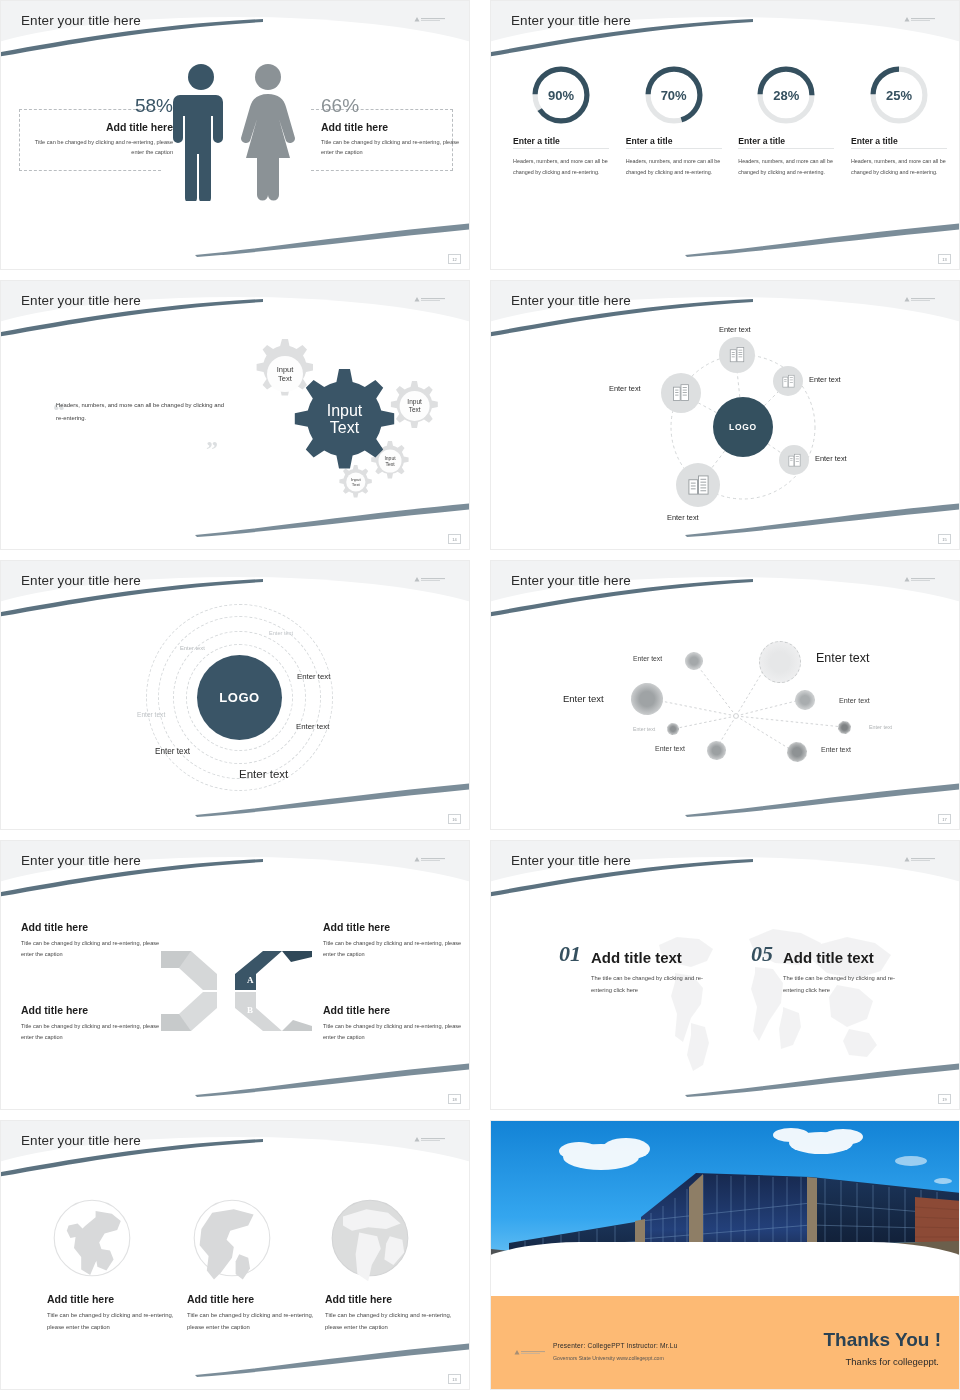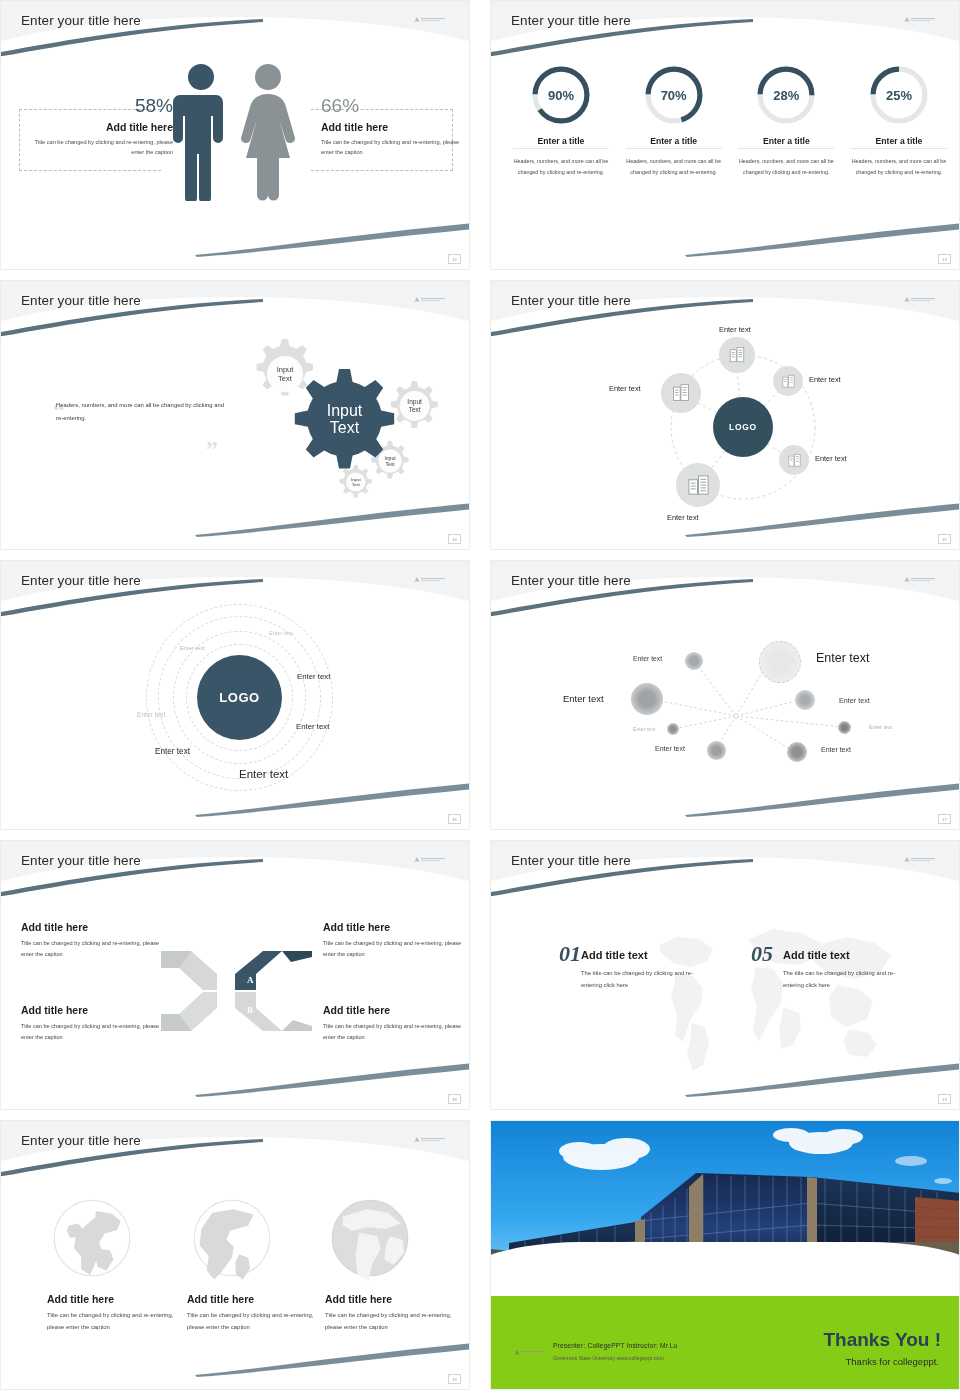--- a/index.html
+++ b/index.html
@@ -64,21 +64,21 @@
   .s1-right { left:305px; text-align:left;margin-left:15px; }
   .s1-pct { font-size:19px; font-weight:normal; line-height:1.1; }
   .s1-pct.dark { color:#3a5566; }
   .s1-pct.grey { color:#8b9296; }
   .s1-h { font-size:10.5px; font-weight:bold; color:#1f1f1f; margin-top:4px; }
   .s1-p { font-size:5.6px; color:#4a4a4a; line-height:1.85; margin-top:4px; }
   .s1-dash { position:absolute; border:1px dashed #b9bdc0; }
 
   
   .s2-row { position:absolute; left:22px; right:12px; top:62px; display:flex; justify-content:space-between; z-index:6; }
-  .s2-col { width:96px; text-align:center; }
+  .s2-col { width:96px; }
   .s2-donut { width:64px; height:64px; margin:0 auto; position:relative; }
   .s2-num { position:absolute; inset:0; display:flex; align-items:center; justify-content:center;
             font-size:13px; font-weight:bold; color:#35505f; }
   .s2-t { font-size:8.6px; font-weight:bold; color:#1d1d1d; margin-top:9px;
           padding-bottom:2px; border-bottom:1px solid #e3e5e6; }
   .s2-d { font-size:5.4px; color:#4b4b4b; line-height:2.1; margin-top:7px; }
 
   
   .s3-quote { position:absolute; left:55px; top:118px; width:170px; z-index:6; }
   .s3-q { font-size:5.9px; color:#3c3c3c; line-height:2.2; }
@@ -105,30 +105,30 @@
 
   
   .x-cell { position:absolute; width:148px; z-index:7; }
   .x-h { font-size:10.5px; font-weight:bold; color:#1d1d1d; }
   .x-p { font-size:5.6px; color:#474747; line-height:2.0; margin-top:5px; }
   .x-letter { position:absolute; color:#fff; font-size:9px; font-weight:bold; z-index:9;
               font-family:"Liberation Serif", serif; }
 
   
   .n-num { font-size:22px; font-style:italic; font-weight:bold; color:#35505f; font-family:"Liberation Serif",serif; }
-  .n-h { font-size:11px; font-weight:bold; color:#1d1d1d; }
+  .n-h { font-size:15px; font-weight:bold; color:#1d1d1d; }
   .n-p { font-size:5.8px; color:#474747; line-height:2.1; margin-top:6px; }
 
   
   .g-col { position:absolute; width:130px; z-index:7; }
   .g-h { font-size:10.5px; font-weight:bold; color:#1d1d1d; }
   .g-p { font-size:5.9px; color:#474747; line-height:2.0; margin-top:5px; }
 
   
-  .thanks-slide { background:#84cc16; }
+  .thanks-slide { background:#fdba74; }
   .photo { position:absolute; left:0; top:0; width:100%; height:175px; overflow:hidden; }
   .photo-mask { position:absolute; left:-12%; bottom:-66px; width:124%; height:120px;
                 background:#fff; border-radius:50% / 100%; }
   .tk-big { position:absolute; right:18px; bottom:38px; font-size:19px; font-weight:bold;
             color:#2a4254; z-index:8; }
   .tk-sub { position:absolute; right:20px; bottom:22px; font-size:9.5px; color:#2b2b2b; z-index:8; }
   .tk-pres { position:absolute; left:62px; bottom:40px; font-size:6.6px; color:#2b2b2b; z-index:8; letter-spacing:.2px;}
   .tk-uni { position:absolute; left:62px; bottom:28px; font-size:5.2px; color:#555; z-index:8; }
   .tk-logo { position:absolute; left:22px; bottom:32px; width:34px; height:9px; z-index:8; opacity:.6;}
 </style>
@@ -626,21 +626,21 @@
           <path d="M60 112 l14 4 4 16 -6 22 -10 6 -6-16 4-20 z"></path>
           <path d="M118 28 l24-10 28 4 20 10 -4 14 -18 8 -24-2 -20-10 z"></path>
           <path d="M124 56 l18 2 10 14 -2 20 -12 18 -10 20 -6-10 4-24 -6-18 4-16 z"></path>
           <path d="M152 96 l16 6 2 14 -8 18 -12 4 -2-20 4-18 z"></path>
           <path d="M186 34 l30-8 28 6 16 12 -10 16 -26 8 -28-6 -14-12 z"></path>
           <path d="M206 74 l22 4 14 12 -6 18 -20 8 -16-10 -2-20 z"></path>
           <path d="M218 118 l20 4 8 12 -10 12 -18-2 -6-14 z"></path>
         </g>
       </svg>
 
-      <div style="position:absolute; left:68px; top:100px; z-index:8; display:flex; align-items:flex-start;">
+      <div style="position:absolute; left:68px; top:100px; z-index:8; display:flex; gap:10px; align-items:flex-start;">
         <div class="n-num">01</div>
         <div style="padding-top:8px;">
           <div class="n-h">Add title text</div>
           <div class="n-p" style="width:130px;">The title can be changed by clicking and re-entering click here</div>
         </div>
       </div>
 
       <div style="position:absolute; left:260px; top:100px; z-index:8; display:flex; gap:10px; align-items:flex-start;">
         <div class="n-num">05</div>
         <div style="padding-top:8px;">

